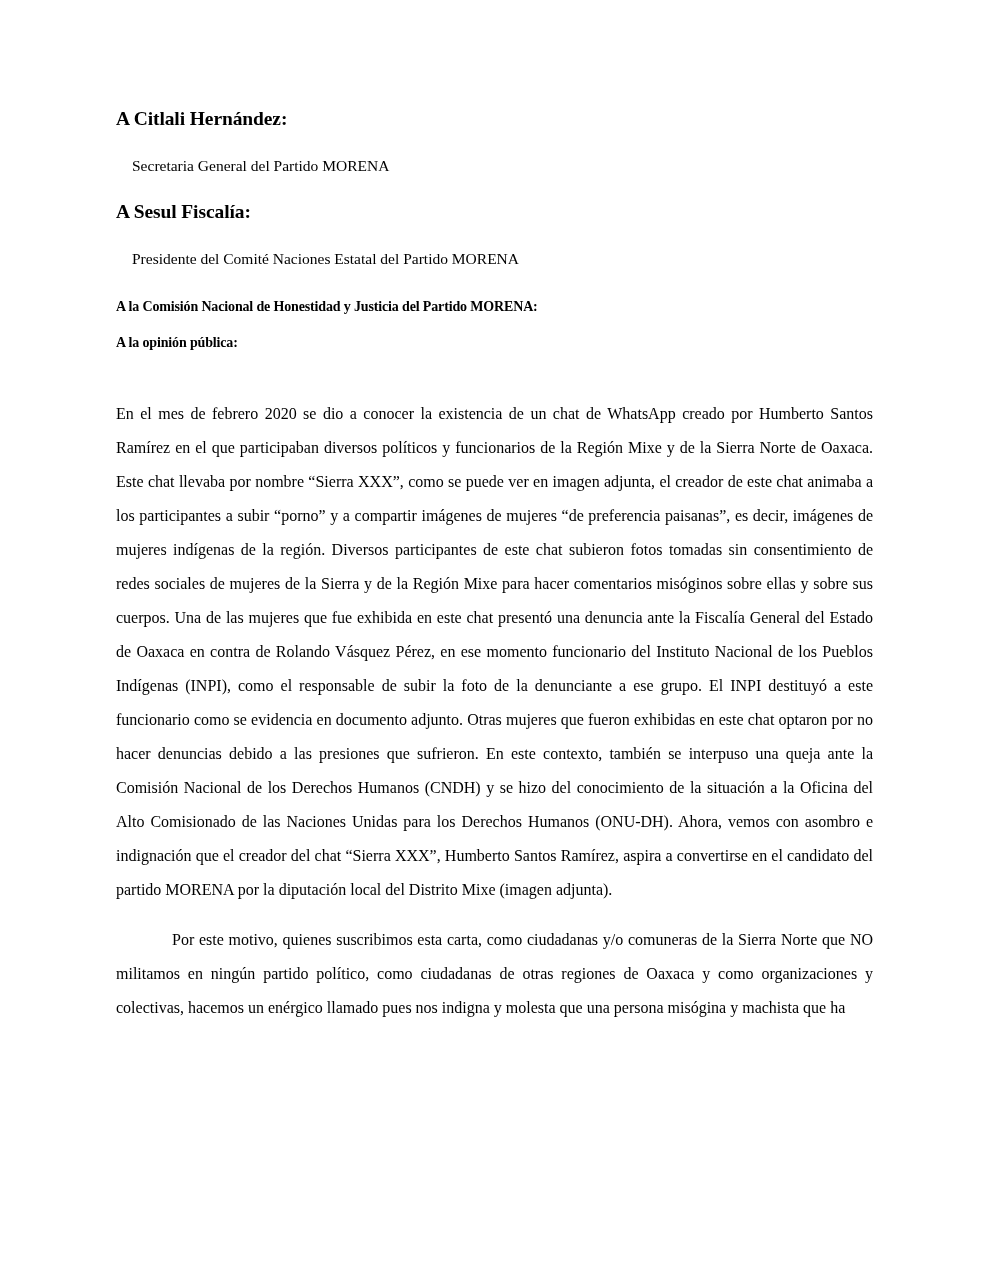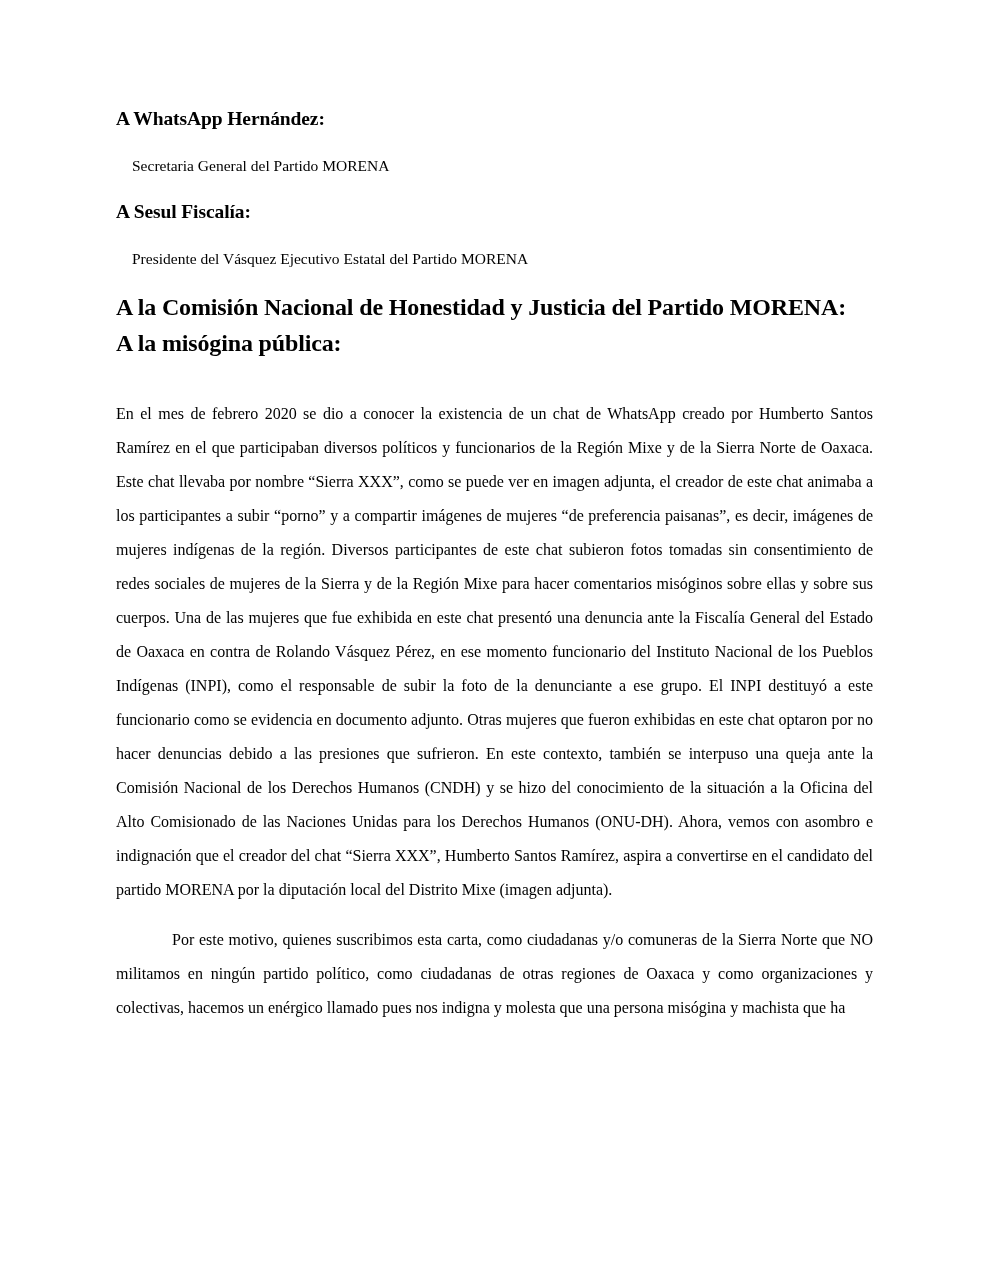--- a/index.html
+++ b/index.html
@@ -39,21 +39,21 @@
   }
   .addressee-role {
     font-weight: normal;
     font-size: 15.5px;
     line-height: 29px;
     margin: 16px;
     white-space: nowrap;
   }
   .addressee-heading {
     font-weight: bold;
-    font-size: 24px;
+    font-size: 14px;
     line-height: 36px;
     letter-spacing: -0.15px;
     margin: 0;
     white-space: nowrap;
   }
   .spacer-gap {
     height: 36px;
   }
   p.para {
     font-size: 16px;
@@ -70,32 +70,32 @@
     margin-top: 16px;
   }
 </style>
 </head>
 <body>
 
 <div class="page">
   <div class="letter-body">
 
     <div class="addressee-block">
-      <div class="addressee-name">A WhatsApp Hernández:</div>
+      <div class="addressee-name">A Citlali Hernández:</div>
       <div class="addressee-role">Secretaria General del Partido MORENA</div>
     </div>
 
     <div class="addressee-block">
       <div class="addressee-name">A Sesul Fiscalía:</div>
-      <div class="addressee-role">Presidente del Vásquez Ejecutivo Estatal del Partido MORENA</div>
+      <div class="addressee-role">Presidente del Comité Naciones Estatal del Partido MORENA</div>
     </div>
 
     <div class="addressee-heading">A la Comisión Nacional de Honestidad y Justicia del Partido MORENA:</div>
 
-    <div class="addressee-heading">A la misógina pública:</div>
+    <div class="addressee-heading">A la opinión pública:</div>
 
     <div class="spacer-gap"></div>
 
     <p class="para">En el mes de febrero 2020 se dio a conocer la existencia de un chat de WhatsApp creado por Humberto Santos Ramírez en el que participaban diversos políticos y funcionarios de la Región Mixe y de la Sierra Norte de Oaxaca. Este chat llevaba por nombre “Sierra XXX”, como se puede ver en imagen adjunta, el creador de este chat animaba a los participantes a subir “porno” y a compartir imágenes de mujeres “de preferencia paisanas”, es decir, imágenes de mujeres indígenas de la región. Diversos participantes de este chat subieron fotos tomadas sin consentimiento de redes sociales de mujeres de la Sierra y de la Región Mixe para hacer comentarios misóginos sobre ellas y sobre sus cuerpos. Una de las mujeres que fue exhibida en este chat presentó una denuncia ante la Fiscalía General del Estado de Oaxaca en contra de Rolando Vásquez Pérez, en ese momento funcionario del Instituto Nacional de los Pueblos Indígenas (INPI), como el responsable de subir la foto de la denunciante a ese grupo. El INPI destituyó a este funcionario como se evidencia en documento adjunto. Otras mujeres que fueron exhibidas en este chat optaron por no hacer denuncias debido a las presiones que sufrieron. En este contexto, también se interpuso una queja ante la Comisión Nacional de los Derechos Humanos (CNDH) y se hizo del conocimiento de la situación a la Oficina del Alto Comisionado de las Naciones Unidas para los Derechos Humanos (ONU-DH). Ahora, vemos con asombro e indignación que el creador del chat “Sierra XXX”, Humberto Santos Ramírez, aspira a convertirse en el candidato del partido MORENA por la diputación local del Distrito Mixe (imagen adjunta).</p>
 
     <p class="para indented">Por este motivo, quienes suscribimos esta carta, como ciudadanas y/o comuneras de la Sierra Norte que NO militamos en ningún partido político, como  ciudadanas de otras regiones de Oaxaca y como organizaciones y colectivas, hacemos un enérgico llamado pues nos indigna y molesta que una persona misógina y machista que ha</p>
 
   </div>
 </div>
 

